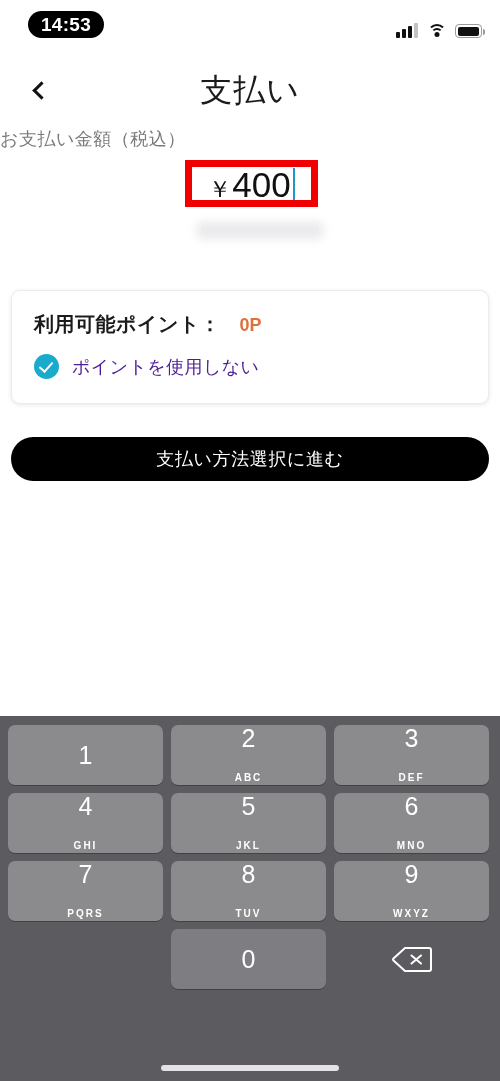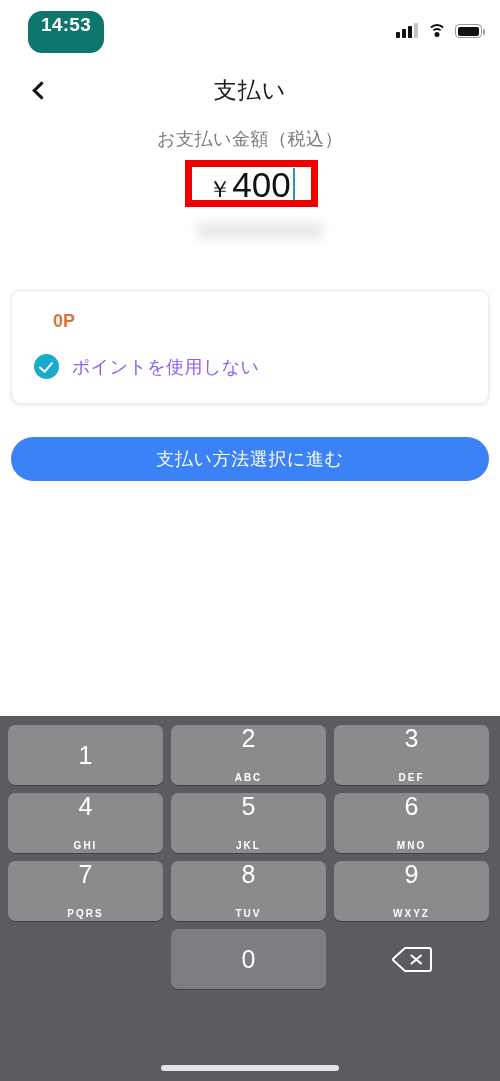--- a/index.html
+++ b/index.html
@@ -14,24 +14,24 @@
     width:500px; height:1081px;
     background:#ffffff;
   }
 
   
   .statusbar {
     position:absolute; top:0; left:0; width:500px; height:55px;
   }
   .rec-pill {
     position:absolute; left:28px; top:11px;
-    background:#0f766e;
+    background:#000000;
     color:#ffffff;
     border-radius:14px;
-    padding:3px 13px 17px 13px;
+    padding:3px 13px 2px 13px;
     font-size:19px;
     font-weight:bold;
     letter-spacing:0.3px;
     line-height:1.15;
   }
   .status-icons {
     position:absolute; right:18px; top:18px;
     display:flex; align-items:flex-end; gap:9px; height:20px;
   }
   .signal { display:flex; align-items:flex-end; gap:2px; height:16px; }
@@ -57,27 +57,27 @@
     position:absolute; left:18px; top:0; width:46px; height:52px;
     display:flex; align-items:center; justify-content:center;
   }
   .chev {
     display:block; width:13px; height:13px;
     border-left:3.4px solid #111; border-bottom:3.4px solid #111;
     transform:rotate(45deg);
   }
   .nav-title {
     position:absolute; left:0; top:0; width:500px;
-    text-align:center; font-size:23px; color:#1b1b1b;
+    text-align:center; font-size:32px; color:#1b1b1b;
     line-height:52px; letter-spacing:1px;
   }
 
   
   .amount-label {
-    position:absolute; top:127px; left:0; width:500px; text-align:center;
+    position:absolute; top:127px; left:0; width:500px; text-align:left;
     font-size:18px; color:#7a7a7a; letter-spacing:0.5px;
   }
   .amount-box {
     position:absolute; top:160px; left:185px; width:133px; height:47px;
     border:7px solid #F00000; background:#ffffff;
     display:flex; align-items:center; justify-content:center;
   }
   .amount-text {
     font-size:35px; color:#111; line-height:1; letter-spacing:0px;
     white-space:nowrap; display:flex; align-items:baseline;
@@ -104,26 +104,26 @@
   .card-row2 { position:absolute; top:63px; left:22px; display:flex; align-items:center; }
   .check-circle {
     width:25px; height:25px; border-radius:50%; background:#18ABCB;
     position:relative; flex:none;
   }
   .check-circle::after {
     content:""; position:absolute; left:8px; top:5px;
     width:6px; height:11px; border:2.4px solid #fff;
     border-top:none; border-left:none; transform:rotate(42deg);
   }
-  .check-text { margin-left:13px; font-size:18px; color:#8b5cf6; letter-spacing:0.4px; }
+  .check-text { margin-left:13px; font-size:18px; color:#4c1d95; letter-spacing:0.4px; }
 
   
   .cta {
     position:absolute; top:437px; left:11px; width:478px; height:44px;
-    background:#3b82f6; border:none; border-radius:22px;
+    background:#000000; border:none; border-radius:22px;
     color:#ffffff; font-size:18px; letter-spacing:0.6px;
     font-family:"Liberation Sans", sans-serif;
     display:flex; align-items:center; justify-content:center;
   }
 
   
   .keypad {
     position:absolute; left:0; top:716px; width:500px; height:365px;
     background:#5C5C60;
   }
@@ -192,20 +192,21 @@
     <span class="amount-text">
       <span class="yen">￥</span>
         <span>400</span>
         <span class="caret"></span>
     </span>
   </div>
   <div class="redacted"></div>
 
   <div class="card">
     <div class="card-row1">
+      <span class="points-label">利用可能ポイント：</span>
       <span class="points-value">0P</span>
     </div>
     <div class="card-row2">
       <span class="check-circle"></span>
       <span class="check-text">ポイントを使用しない</span>
     </div>
   </div>
 
   <button class="cta">支払い方法選択に進む</button>
 

